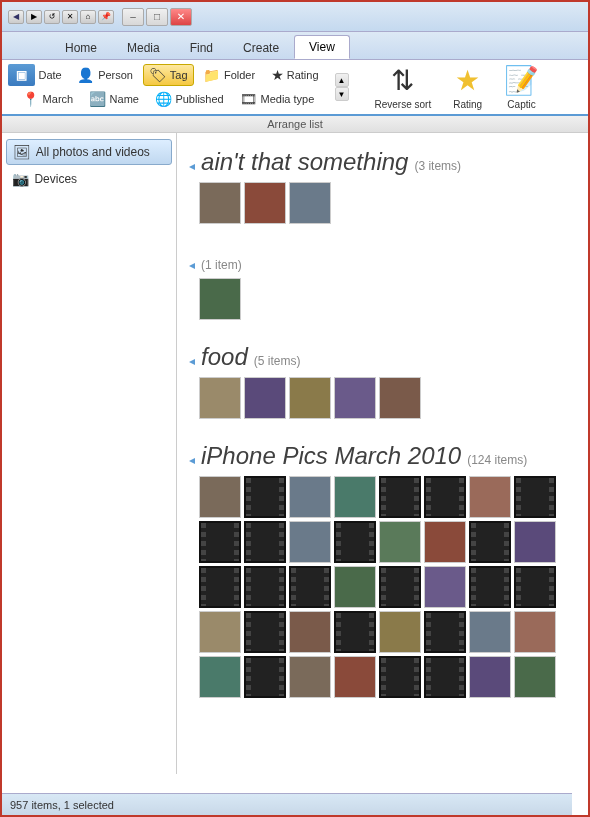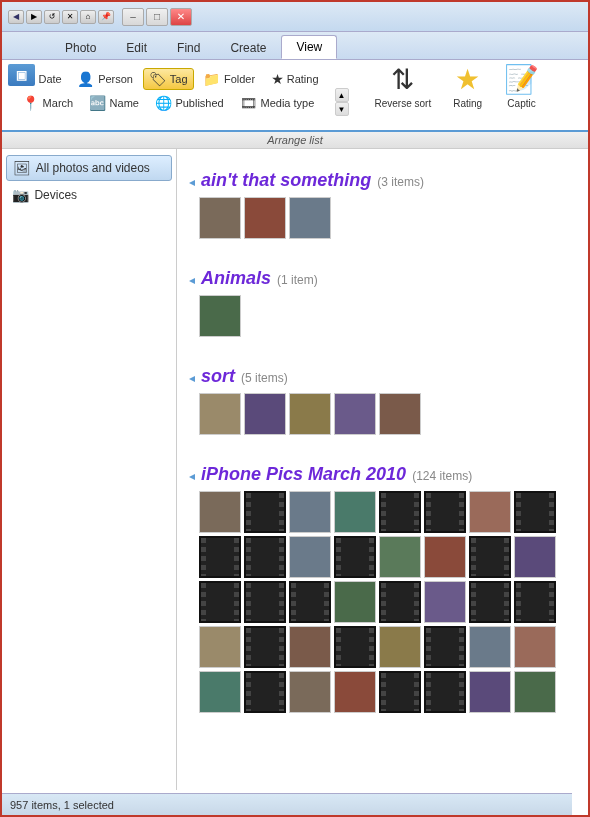--- a/index.html
+++ b/index.html
@@ -82,24 +82,24 @@
       background: white;
       border-color: #aac;
       border-bottom: 1px solid white;
       color: #000;
     }
 
     
     .ribbon-body {
       background: white;
       border-bottom: 2px solid #5b9bd5;
-      height: 72px;
-      display: flex;
-      align-items: flex-end;
-      padding: 12px 4px;
+      height: 56px;
+      display: flex;
+      align-items: center;
+      padding: 0 4px;
       gap: 2px;
     }
     .ribbon-group {
       display: flex;
       flex-direction: column;
       align-items: center;
       justify-content: center;
       padding: 4px 6px;
       gap: 2px;
     }
@@ -152,21 +152,20 @@
     }
     .ribbon-big-btn .big-icon { font-size: 28px; }
 
     .arrange-label {
       text-align: center;
       font-size: 11px;
       color: #555;
       background: linear-gradient(to bottom, #f0f0f0, #e0e0e0);
       border-bottom: 1px solid #ccc;
       padding: 2px 0;
-      font-style: italic;
     }
 
     
     .main-layout {
       display: flex;
       height: calc(817px - 30px - 28px - 72px - 22px - 24px);
     }
 
     
     .sidebar {
@@ -203,24 +202,24 @@
 
     .group-section { margin-bottom: 14px; }
     .group-header {
       display: flex; align-items: baseline; gap: 6px;
       margin-bottom: 6px; padding-left: 2px;
     }
     .group-arrow {
       color: #5b9bd5; font-size: 12px; cursor: pointer;
     }
     .group-title {
-      font-size: 18px;
-      color: #6d28d9;
+      font-size: 24px;
+      color: #404040;
       font-style: italic;
-      font-weight: 700;
+      font-weight: 400;
     }
     .group-count {
       font-size: 12px; color: #888; margin-top: 20px;
     }
     .photo-strip {
       display: flex; flex-wrap: wrap; gap: 3px; padding-left: 12px;
     }
     .photo-thumb {
       width: 42px; height: 42px;
       background: #888;
@@ -290,22 +289,22 @@
   </div>
   <div class="win-buttons">
     <div class="win-btn">–</div>
     <div class="win-btn">□</div>
     <div class="win-btn close">✕</div>
   </div>
 </div>
 
 <div class="ribbon-tabs" style="position:relative;">
   <div class="app-menu">▣</div>
-  <div class="ribbon-tab">Photo</div>
-  <div class="ribbon-tab">Edit</div>
+  <div class="ribbon-tab">Home</div>
+  <div class="ribbon-tab">Media</div>
   <div class="ribbon-tab">Find</div>
   <div class="ribbon-tab">Create</div>
   <div class="ribbon-tab active">View</div>
 </div>
 
 <div class="ribbon-body">
 
   <div class="ribbon-group">
     <div class="ribbon-group-row">
       <div class="ribbon-btn-small">
@@ -398,32 +397,31 @@
       <div class="photo-strip">
         <div class="photo-thumb c1"></div>
         <div class="photo-thumb c2"></div>
         <div class="photo-thumb c3"></div>
       </div>
     </div>
 
     <div class="group-section">
       <div class="group-header">
         <span class="group-arrow">◂</span>
-        <span class="group-title">Animals</span>
         <span class="group-count">(<span>1 item</span>)</span>
       </div>
       <div class="photo-strip">
         <div class="photo-thumb c4"></div>
       </div>
     </div>
 
     <div class="group-section">
       <div class="group-header">
         <span class="group-arrow">◂</span>
-        <span class="group-title">sort</span>
+        <span class="group-title">food</span>
         <span class="group-count">(<span>5 items</span>)</span>
       </div>
       <div class="photo-strip">
         <div class="photo-thumb c5"></div>
         <div class="photo-thumb c6"></div>
         <div class="photo-thumb c7"></div>
         <div class="photo-thumb c8"></div>
         <div class="photo-thumb c9"></div>
       </div>
     </div>

